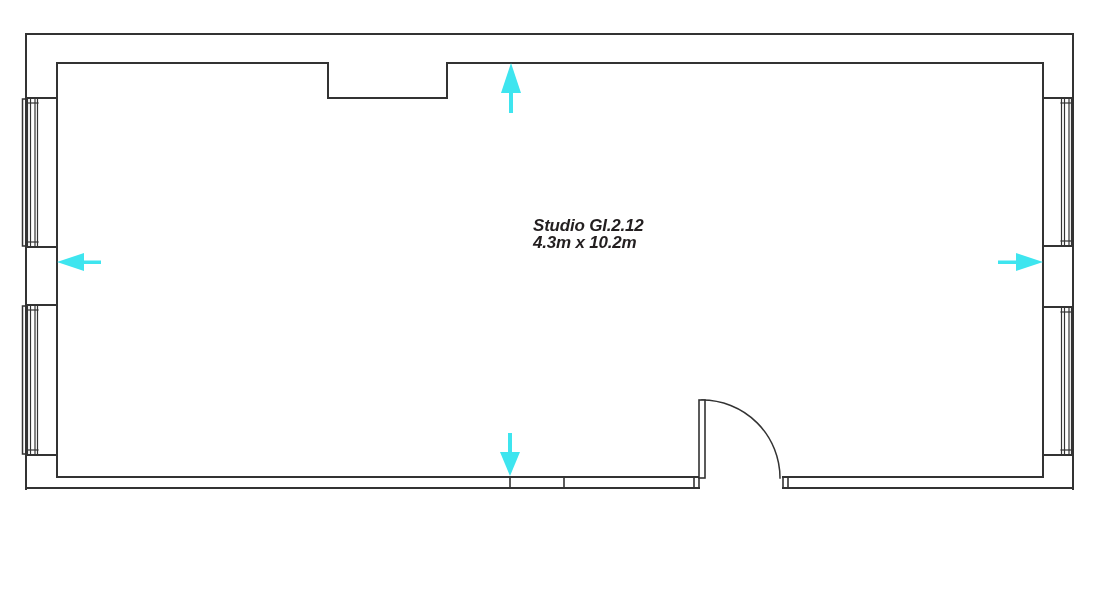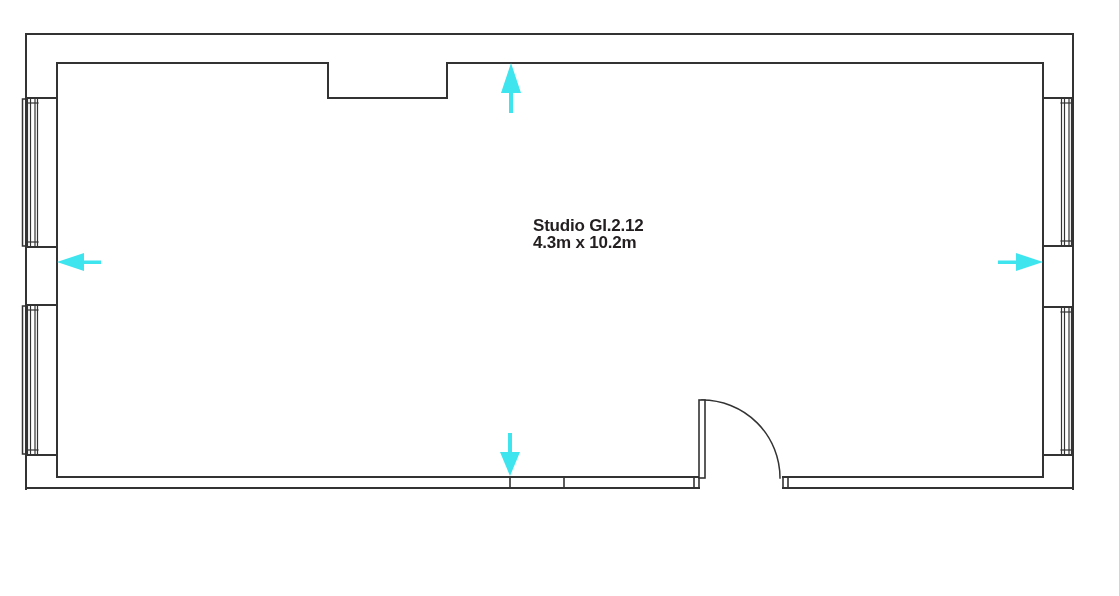--- a/index.html
+++ b/index.html
@@ -9,20 +9,21 @@
     width: 1119px;
     height: 596px;
     overflow: hidden;
     font-family: "Liberation Sans", sans-serif;
   }
   .canvas {
     position: relative;
     width: 1119px;
     height: 596px;
     background: #ffffff;
+    font-style: italic;
   }
   svg { display: block; }
   .room-label {
     font-family: "Liberation Sans", "DejaVu Sans", sans-serif;
     font-weight: bold;
     font-size: 17px;
     letter-spacing: -0.2px;
   }
 </style>
 </head>

